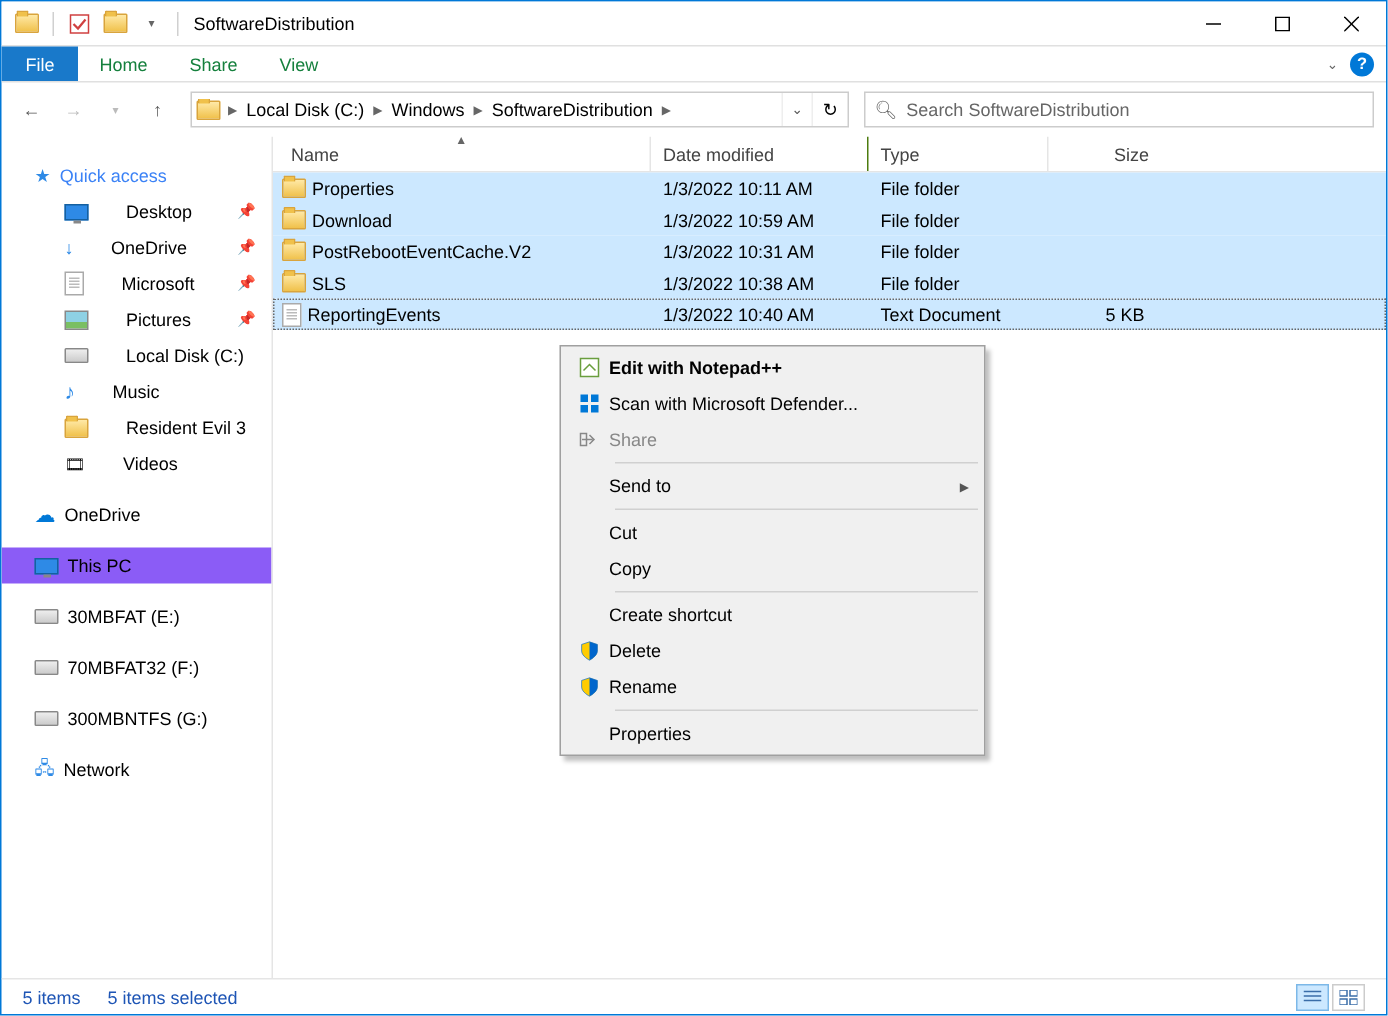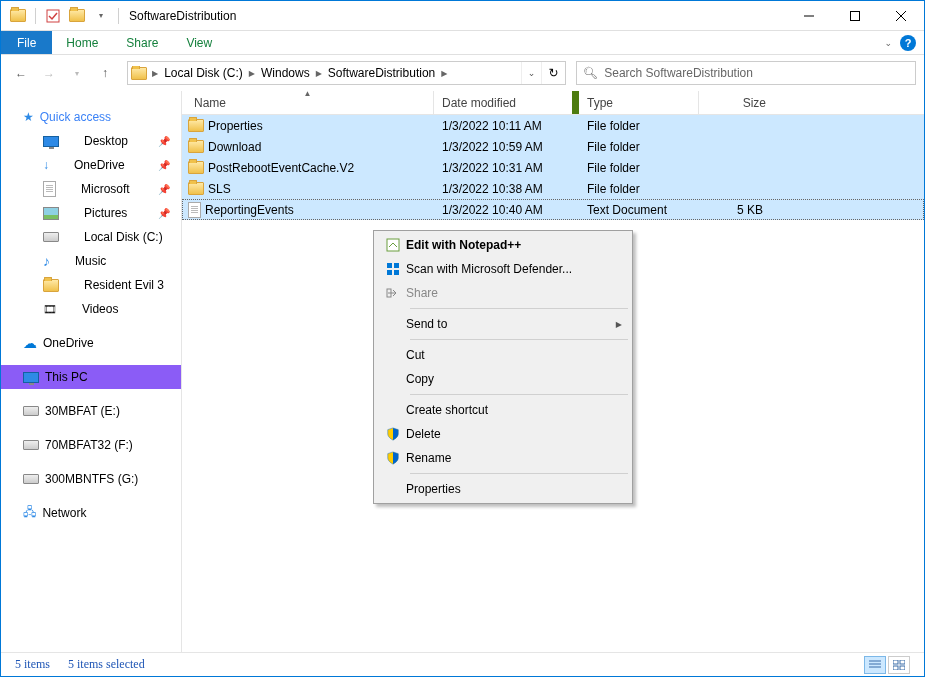--- a/index.html
+++ b/index.html
@@ -43,41 +43,41 @@
   .np-sub { padding-left: 42px; gap: 25px; }
   .np-item.selected { background: #8b5cf6; }
   .np-pin { position: absolute; right: 10px; color: #777; font-size: 10px; }
   .np-spacer { height: 10px; }
   .quick-star { color: #2e8ae6; }
 
   
   .content { flex: 1; display: flex; flex-direction: column; }
   .columns { height: 24px; display: flex; align-items: center; border-bottom: 1px solid #e5e5e5; color: #444; }
   .col-name { width: 252px; padding-left: 12px; position: relative; border-right: 1px solid #e5e5e5; height: 100%; display: flex; align-items: center; }
-  .col-date { width: 145px; padding-left: 8px; border-right: 7px solid #4d7c0f; height: 100%; display: flex; align-items: center; }
+  .col-date { width: 145px; padding-left: 8px; border-right: 1px solid #4d7c0f; height: 100%; display: flex; align-items: center; }
   .col-type { width: 120px; padding-left: 8px; border-right: 1px solid #e5e5e5; height: 100%; display: flex; align-items: center; }
   .col-size { width: 75px; padding-right: 8px; text-align: right; height: 100%; display: flex; align-items: center; justify-content: flex-end; }
   .sort-arrow { position: absolute; left: 50%; top: -2px; transform: translateX(-50%); color: #666; font-size: 8px; }
 
   .filerow { height: 21px; display: flex; align-items: center; background: #cce8ff; }
   .filerow.focused { outline: 1px dotted #666; outline-offset: -1px; }
   .fr-name { width: 252px; padding-left: 6px; display: flex; align-items: center; gap: 4px; }
   .fr-date { width: 145px; padding-left: 8px; }
   .fr-type { width: 120px; padding-left: 8px; }
   .fr-size { width: 68px; text-align: right; padding-right: 4px; }
 
   
   .statusbar { height: 24px; border-top: 1px solid #e5e5e5; display: flex; align-items: center; padding: 0 14px; color: #1e55b5; }
-  .status-seg { margin-right: 18px; font-family: Liberation Serif, serif; }
+  .status-seg { margin-right: 18px; }
   .view-btns { margin-left: auto; display: flex; gap: 2px; }
   .view-btn { width: 22px; height: 18px; border: 1px solid #ccc; display: flex; align-items: center; justify-content: center; }
   .view-btn.active { background: #cce8ff; border-color: #7cb8e8; }
 
   
-  .contextmenu { position: absolute; left: 372px; top: 229px; width: 260px; background: #f0f0f0; border: 1px solid #a0a0a0; box-shadow: 3px 3px 3px rgba(0,0,0,0.25); padding: 2px; }
+  .contextmenu { position: absolute; left: 372px; top: 229px; width: 284px; background: #f0f0f0; border: 1px solid #a0a0a0; box-shadow: 3px 3px 3px rgba(0,0,0,0.25); padding: 2px; }
   .cm-item { height: 24px; display: flex; align-items: center; padding-left: 4px; }
   .cm-icon { width: 26px; display: flex; justify-content: center; align-items: center; }
   .cm-label { flex: 1; }
   .cm-item.bold .cm-label { font-weight: bold; }
   .cm-item.disabled .cm-label { color: #888; }
   .cm-sep { height: 1px; background: #d0d0d0; margin: 3px 2px 3px 34px; }
   .cm-arrow { padding-right: 8px; color: #555; font-size: 8px; }
 
   
   .folder-icon { width: 16px; height: 13px; background: linear-gradient(#ffe9a6,#f0c14b); border: 1px solid #d9a43c; border-radius: 1px; position: relative; }

